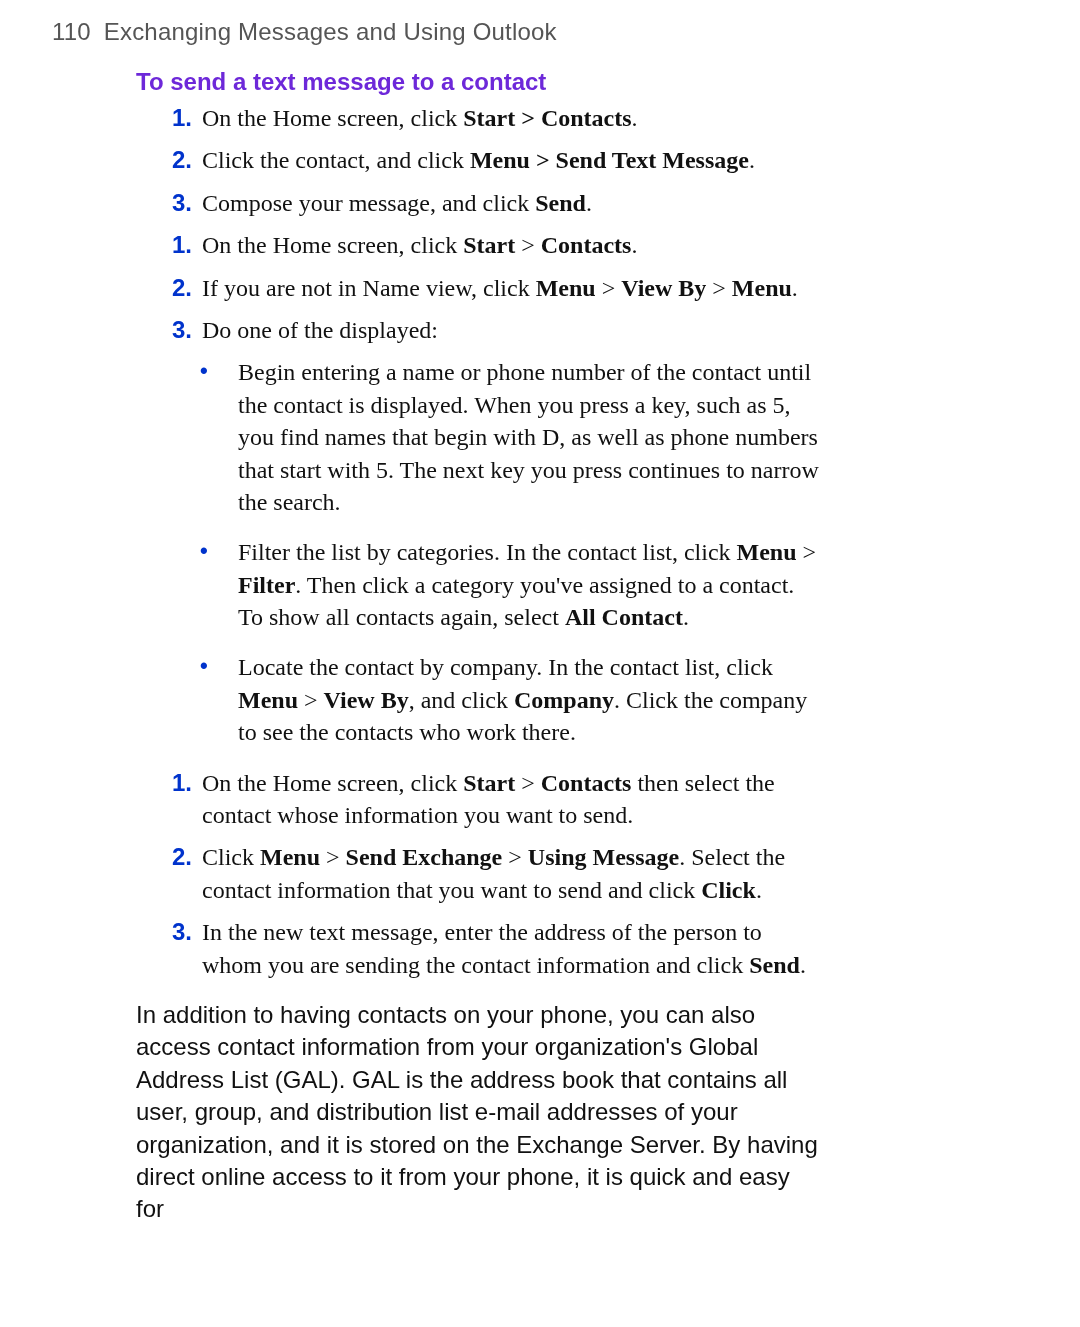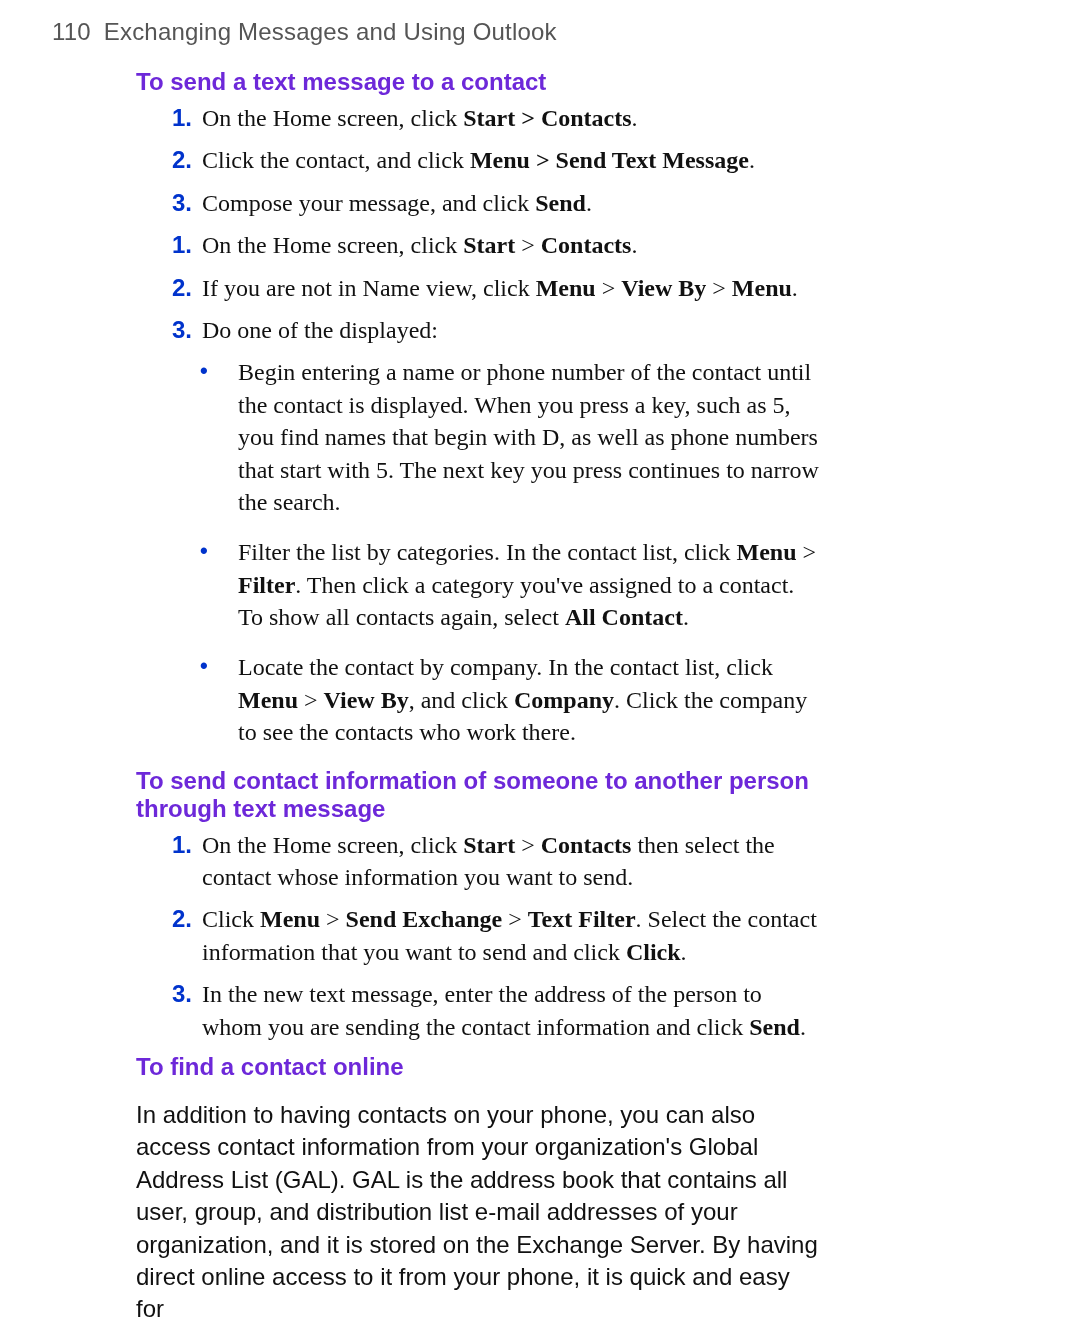--- a/index.html
+++ b/index.html
@@ -136,35 +136,33 @@
         <div class="content">Filter the list by categories. In the contact list, click <b>Menu</b> &gt; <b>Filter</b>. Then click a category you've assigned to a contact. To show all contacts again, select <b>All Contact</b>.</div>
       </div>
       <div class="uli">
         <div class="bullet">•</div>
         <div class="content">Locate the contact by company. In the contact list, click <b>Menu</b> &gt; <b>View By</b>, and click <b>Company</b>. Click the company to see the contacts who work there.</div>
       </div>
     </div>
   </div>
 
   <div class="section">
-    <div class="section-title">To send contact information of someone to another person through text message</div>
     <div class="ol">
       <div class="li">
         <div class="marker">1.</div>
         <div class="content">On the Home screen, click <b>Start</b> &gt; <b>Contacts</b> then select the contact whose information you want to send.</div>
       </div>
       <div class="li">
         <div class="marker">2.</div>
-        <div class="content">Click <b>Menu</b> &gt; <b>Send Exchange</b> &gt; <b>Text Filter</b>. Select the contact information that you want to send and click <b>Click</b>.</div>
+        <div class="content">Click <b>Menu</b> &gt; <b>Send Exchange</b> &gt; <b>Using Message</b>. Select the contact information that you want to send and click <b>Click</b>.</div>
       </div>
       <div class="li">
         <div class="marker">3.</div>
         <div class="content">In the new text message, enter the address of the person to whom you are sending the contact information and click <b>Send</b>.</div>
       </div>
     </div>
   </div>
 
   <div class="section">
-    <div class="section-title">To find a contact online</div>
     <div class="body-para">In addition to having contacts on your phone, you can also access contact information from your organization's Global Address List (GAL). GAL is the address book that contains all user, group, and distribution list e-mail addresses of your organization, and it is stored on the Exchange Server. By having direct online access to it from your phone, it is quick and easy for</div>
   </div>
 
 </div>
 
 </body></html>

